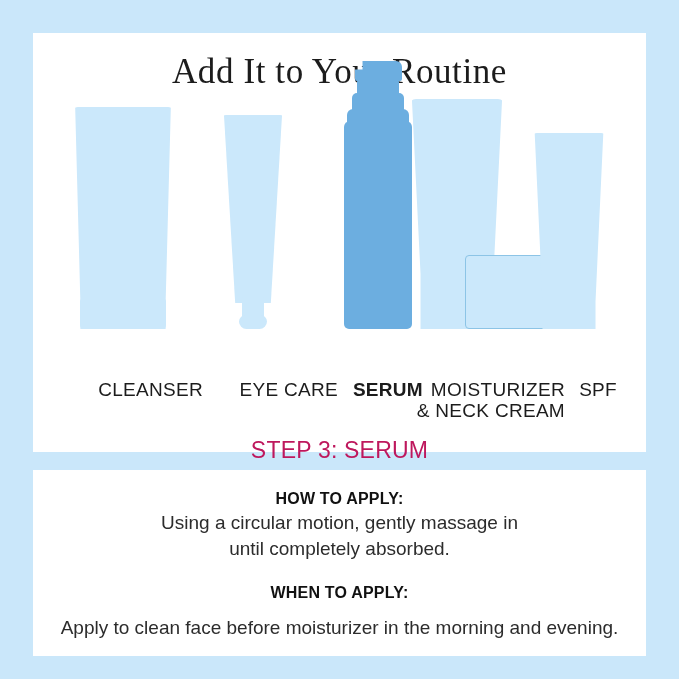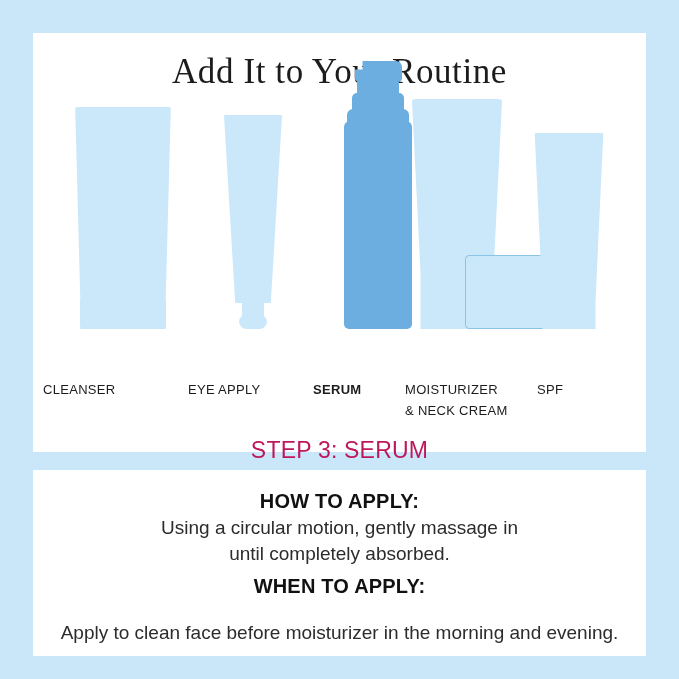--- a/index.html
+++ b/index.html
@@ -205,22 +205,22 @@
   
   .labels {
     position: absolute;
     left: 0;
     top: 346px;
     width: 613px;
     height: 56px;
   }
   .label {
     position: absolute;
-    text-align: left;
-    font-size: 13px;
+    text-align: right;
+    font-size: 19px;
     font-weight: 400;
     color: #1c1c1c;
     letter-spacing: 0.3px;
     line-height: 21px;
   }
   .label.is-active { font-weight: 700; }
   .l-cleanser { left: 10px; width: 160px; }
   .l-eyecare  { left: 155px; width: 150px; }
   .l-serum    { left: 280px; width: 110px; }
   .l-moist    { left: 372px; width: 160px; }
@@ -241,35 +241,35 @@
 
   
   .apply-inner {
     position: absolute;
     left: 0;
     top: 0;
     width: 613px;
     text-align: center;
   }
   .apply-heading {
-    font-size: 20px;
+    font-size: 16px;
     font-weight: 700;
     color: #111111;
     letter-spacing: 0.2px;
   }
   .apply-body {
     font-size: 19px;
     font-weight: 400;
     color: #2c2c2c;
     line-height: 26px;
   }
   .how-heading { margin-top: 20px; }
   .how-body    { margin-top: 2px; }
-  .when-heading{ margin-top: 8px; }
-  .when-body   { margin-top: 22px; }
+  .when-heading{ margin-top: 22px; }
+  .when-body   { margin-top: 13px; }
 </style>
 </head>
 <body>
 
 <div class="page">
 
   <div class="panel panel-routine">
 
     <div class="routine-title">Add It to Your Routine</div>
 
@@ -302,21 +302,21 @@
       </div>
 
       <div class="product p-spf">
         <div class="shape spf-body"></div>
       </div>
 
     </div>
 
     <div class="labels">
       <div class="label l-cleanser">CLEANSER</div>
-      <div class="label l-eyecare">EYE APPLY</div>
+      <div class="label l-eyecare">EYE CARE</div>
       <div class="label l-serum is-active">SERUM</div>
       <div class="label l-moist">
         <div>MOISTURIZER</div>
         <div>&amp; NECK CREAM</div>
       </div>
       <div class="label l-spf">SPF</div>
     </div>
 
     <div class="step-text">STEP 3: SERUM</div>
 

